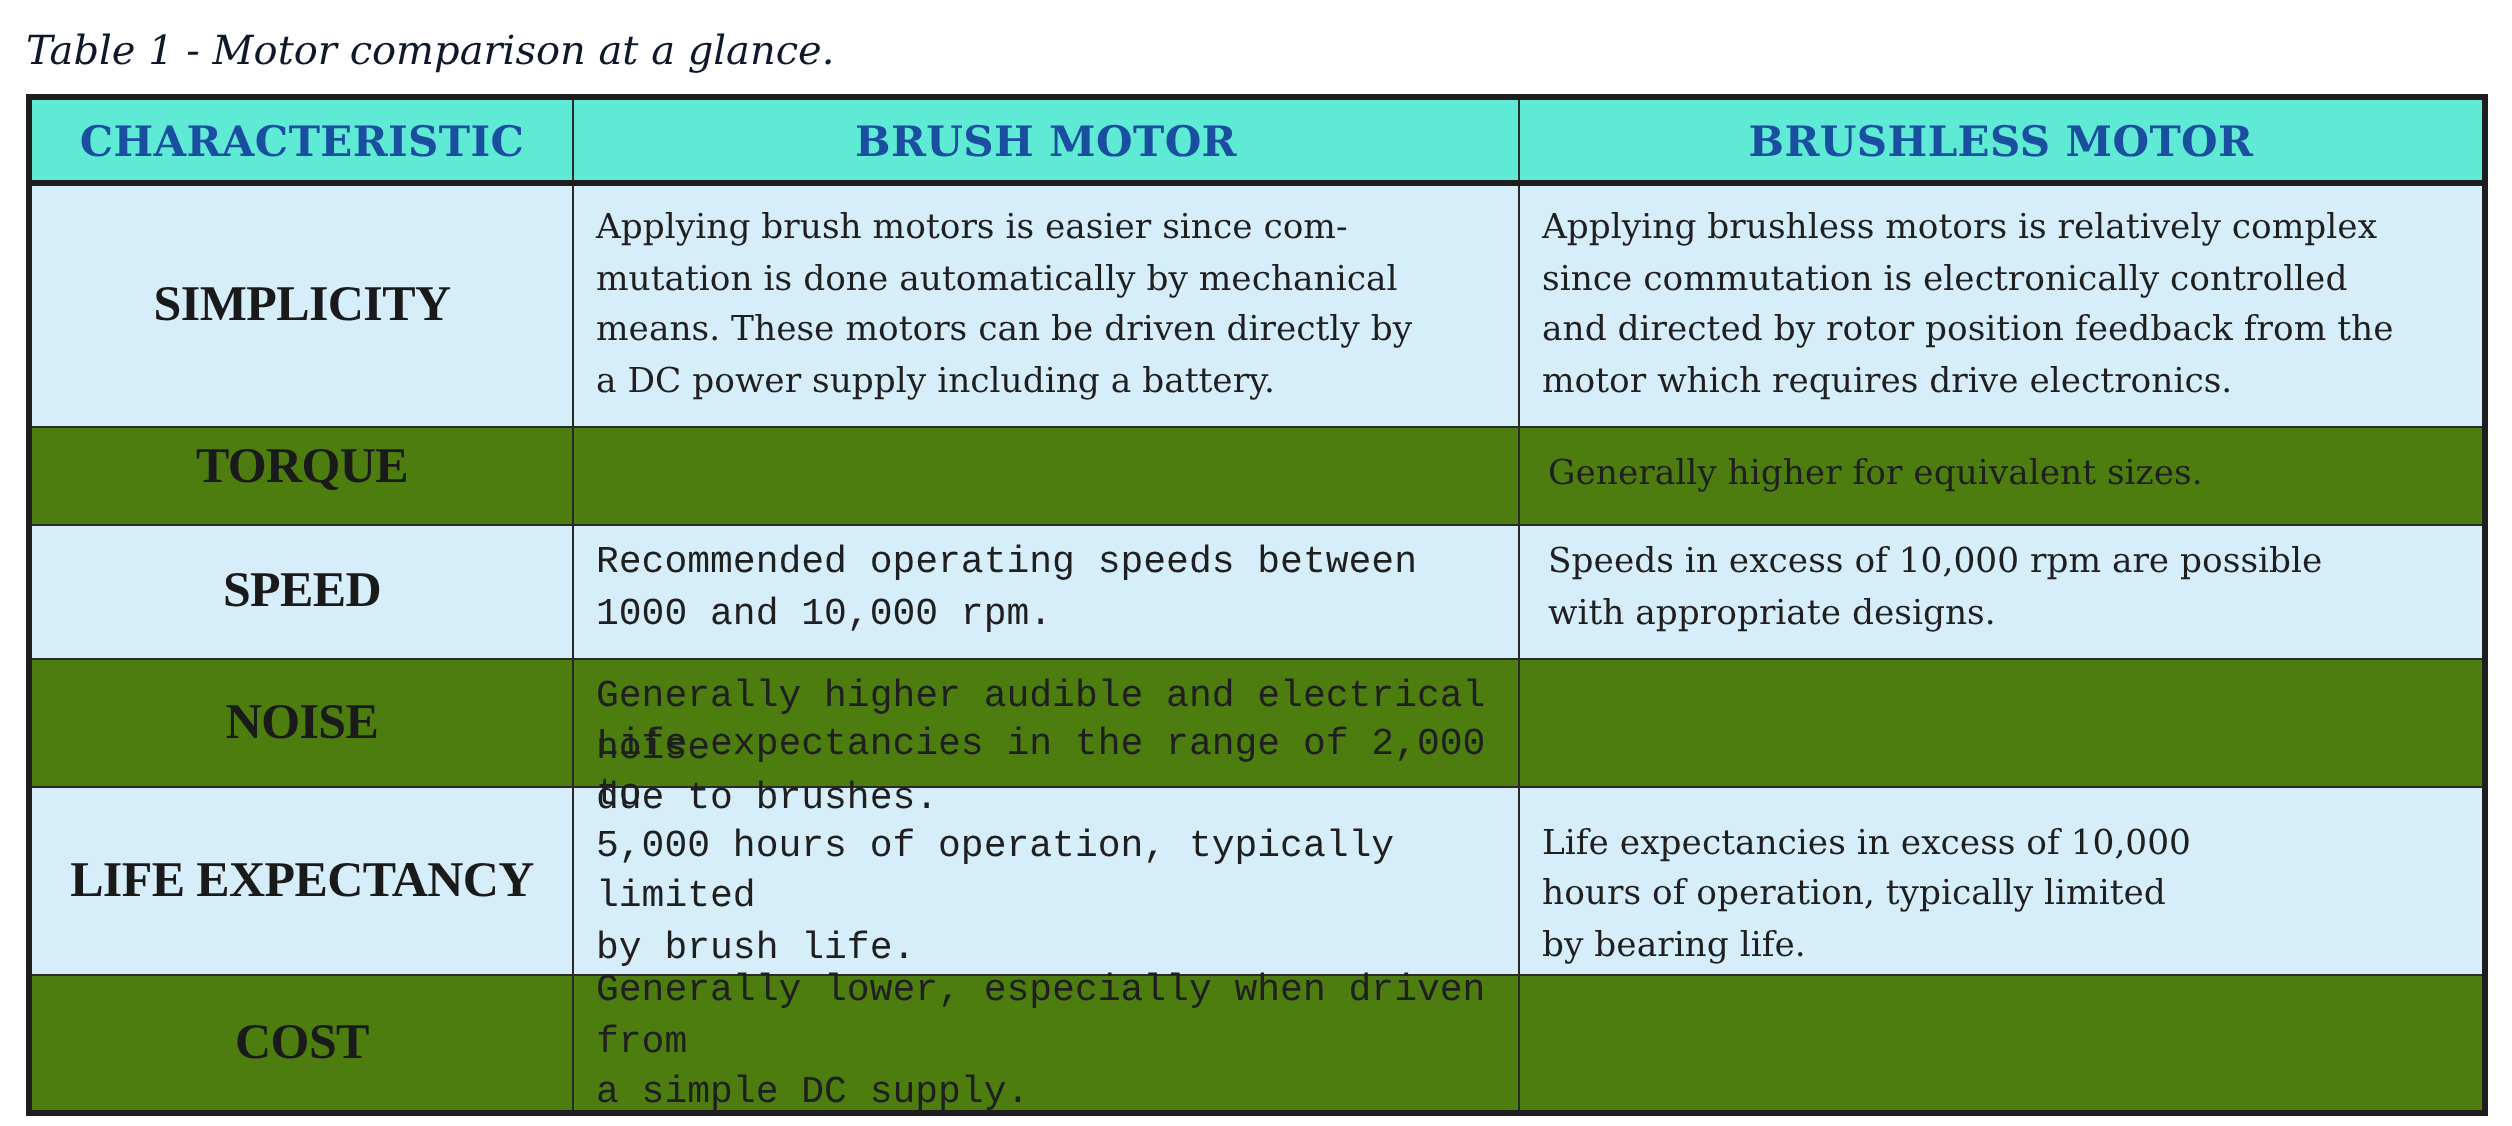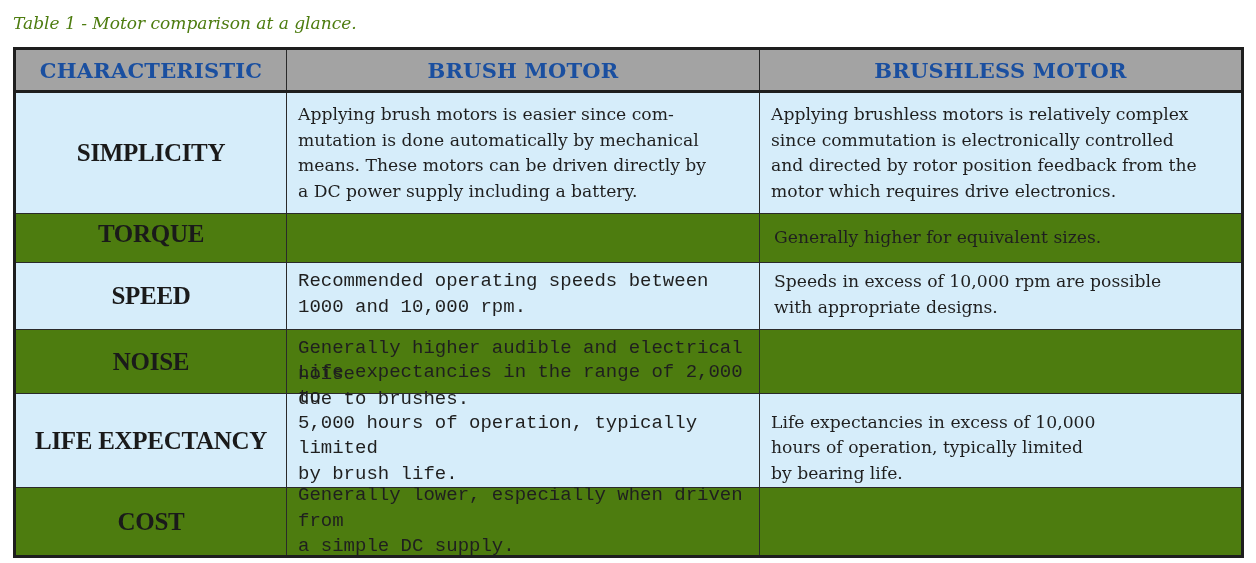--- a/index.html
+++ b/index.html
@@ -1,20 +1,20 @@
 <!DOCTYPE html>
 <html><head>
 <meta charset="utf-8">
 <style>
   html, body { margin: 0; padding: 0; background: #ffffff; }
   body { width: 1256px; height: 563px; position: relative; overflow: hidden; font-family: "DejaVu Serif", "Liberation Serif", serif; color: #1a1a1a; }
-  .caption { position: absolute; left: 13px; top: 13px; font-family: "DejaVu Serif", serif; font-style: italic; font-size: 17px; color: #4d7c0f; }
+  .caption { position: absolute; left: 13px; top: 13px; font-family: "DejaVu Serif", serif; font-style: italic; font-size: 20px; color: #0f172a; }
   .tbl { position: absolute; left: 13px; top: 47px; width: 1231px; border: 3px solid #1e1e1e; box-sizing: border-box; }
   .row { display: flex; border-top: 1px solid #2a2a2a; box-sizing: border-box; }
-  .row.header { border-top: none; border-bottom: 3px solid #1e1e1e; height: 43px; background: #a3a3a3; }
+  .row.header { border-top: none; border-bottom: 3px solid #1e1e1e; height: 43px; background: #5eead4; }
   .row.header + .row { border-top: none; }
   .row.shaded { background: #d6edfa; }
   .row.plain { background: #4d7c0f; }
   .cell { box-sizing: border-box; border-right: 1px solid #2a2a2a; display: flex; align-items: center; }
   .cell:last-child { border-right: none; }
   .c1 { width: 271px; justify-content: center; font-weight: bold; }
   .c2 { width: 473px; }
   .c3 { flex: 1; }
   .hdr { font-family: "DejaVu Serif", serif; font-weight: bold; color: #1a4fa0; font-size: 21px; justify-content: center; letter-spacing: 0.2px; }
   .label { font-family: "Liberation Serif", serif; font-size: 25px; color: #1a1a1a; text-align: center; letter-spacing: -0.3px; }

